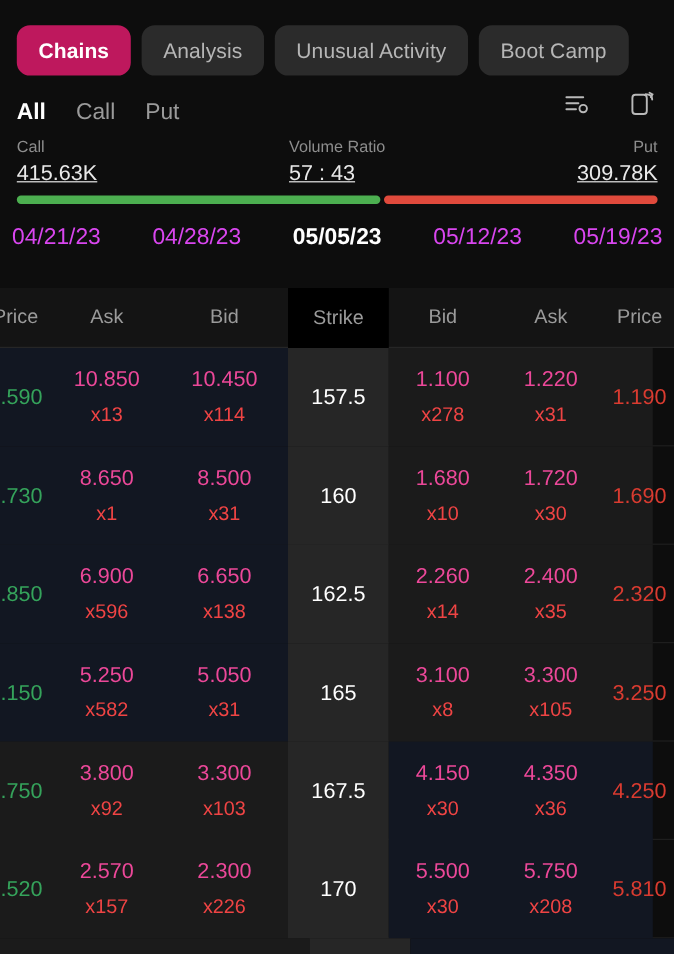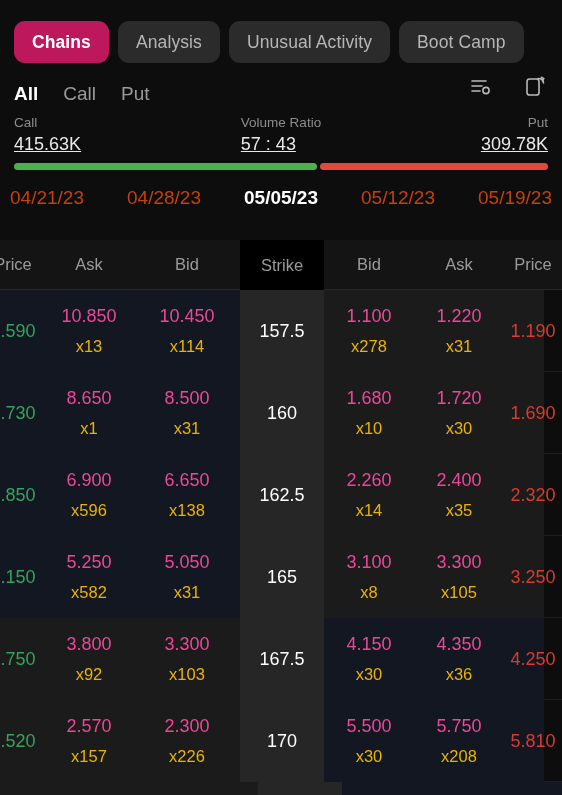--- a/index.html
+++ b/index.html
@@ -47,21 +47,21 @@
   .vol-val { font-size:18px; color:#e9e9e9; line-height:24px; margin-top:1px;text-decoration:underline; }
   .vol-bar { display:flex; align-items:center; margin-top:7px; height:7px; gap:3px; }
   .vol-bar .seg-g { height:7px; border-radius:4px; }
   .vol-bar .seg-r { height:7px; border-radius:4px; }
 
   
   .dates {
     display:flex; align-items:center; justify-content:space-between;
     height:42px; padding:0 6px; margin-top:7px;
   }
-  .date { font-size:19px; color:#c2410c; padding:0 4px; }
+  .date { font-size:19px; color:#d946ef; padding:0 4px; }
   .date.active { color:#ffffff; font-weight:bold; }
 
   
   .table { position:absolute; left:0; right:0; top:240px; bottom:0; overflow:hidden; }
   .thead {
     display:flex; height:50px; align-items:center;
     background:#141414;
     border-bottom:1px solid #262626;
   }
   .th { font-size:16.5px; color:#9b9b9b; text-align:center; }
@@ -87,21 +87,21 @@
   .otm  { background:#1b1b1b; }   
   .strike-cell {
     background:#262626; width:84px; height:82px;
     display:flex; align-items:center; justify-content:center;
     font-size:18px; color:#ffffff;
   }
   .px { font-size:18px; line-height:26px; }
   .px.green { color:#35a35b; }
   .px.red   { color:#d93b30; }
   .quote { font-size:18px; color:#ec4899; line-height:26px; }
-  .size  { font-size:16.5px; color:#eab308; line-height:26px; margin-top:4px; }
+  .size  { font-size:16.5px; color:#ef4444; line-height:26px; margin-top:4px; }
   .partial { height:20px; }
 </style>
 </head>
 <body>
 
 <div id="app">
 
   <div class="pill-bar" id="pill-bar">
       <div class="pill active">
         <span>Chains</span>

